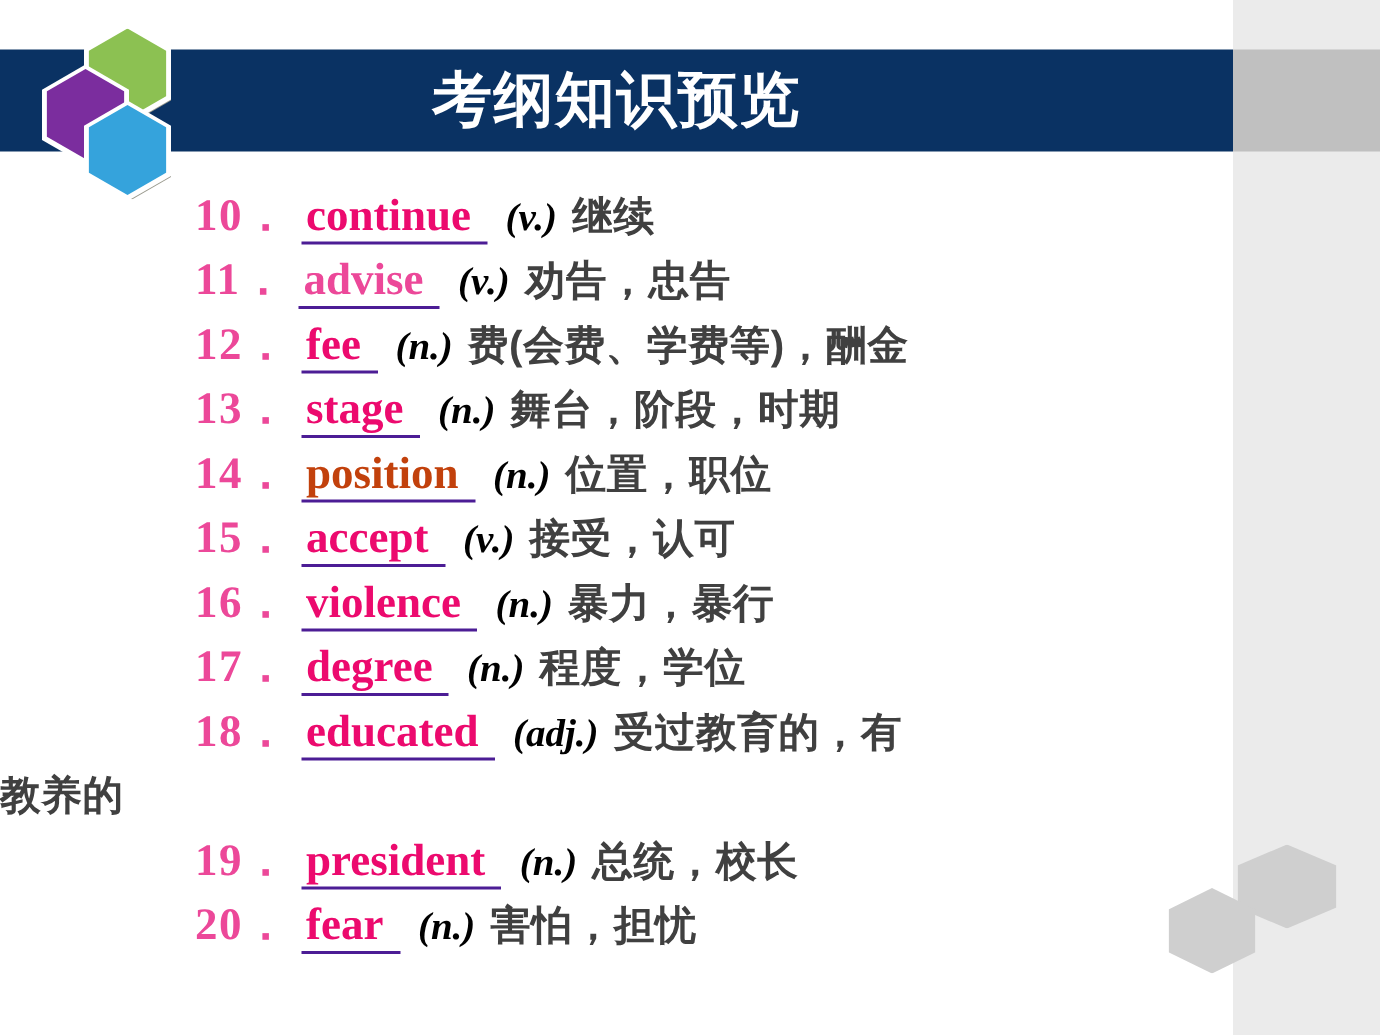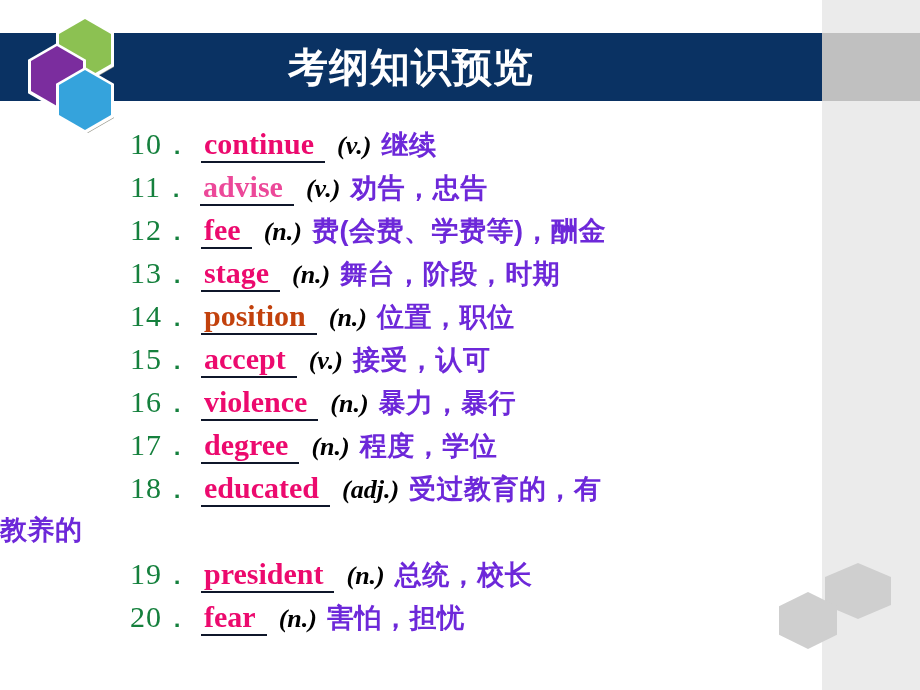--- a/index.html
+++ b/index.html
@@ -114,48 +114,48 @@
     display: block;
     padding-left: 130px;
     margin: 0;
     height: 43px;
     white-space: nowrap;
     line-height: 43px;
   }
   .num {
     font-family: "Liberation Serif", "DejaVu Serif", serif;
     font-size: 30px;
-    font-weight: normal;
-    color: #15803d;
+    font-weight: bold;
+    color: #ec4899;
     letter-spacing: 1px;
   }
   .word {
     display: inline-block;
     font-family: "Liberation Serif", "DejaVu Serif", serif;
     font-size: 30px;
     font-weight: bold;
     color: #ec0a6e;
-    border-bottom: 2px solid #0f172a;
+    border-bottom: 2px solid #4c1d95;
     padding: 0 11px 1px 3px;
     margin-left: 8px;
     line-height: 1.05;
   }
   .pos {
     font-family: "Liberation Serif", "DejaVu Serif", serif;
     font-size: 26px;
     font-weight: bold;
     font-style: italic;
     color: #000000;
     margin-left: 12px;
   }
   .cn {
     font-family: "Liberation Sans", "DejaVu Sans", sans-serif;
     font-size: 27px;
     font-weight: bold;
-    color: #6d28d9;
+    color: #404040;
     margin-left: 10px;
     letter-spacing: 0.5px;
   }
   .cn-wrap {
     display: block;
     margin: 0;
     height: 43px;
     line-height: 43px;
     white-space: nowrap;
   }

